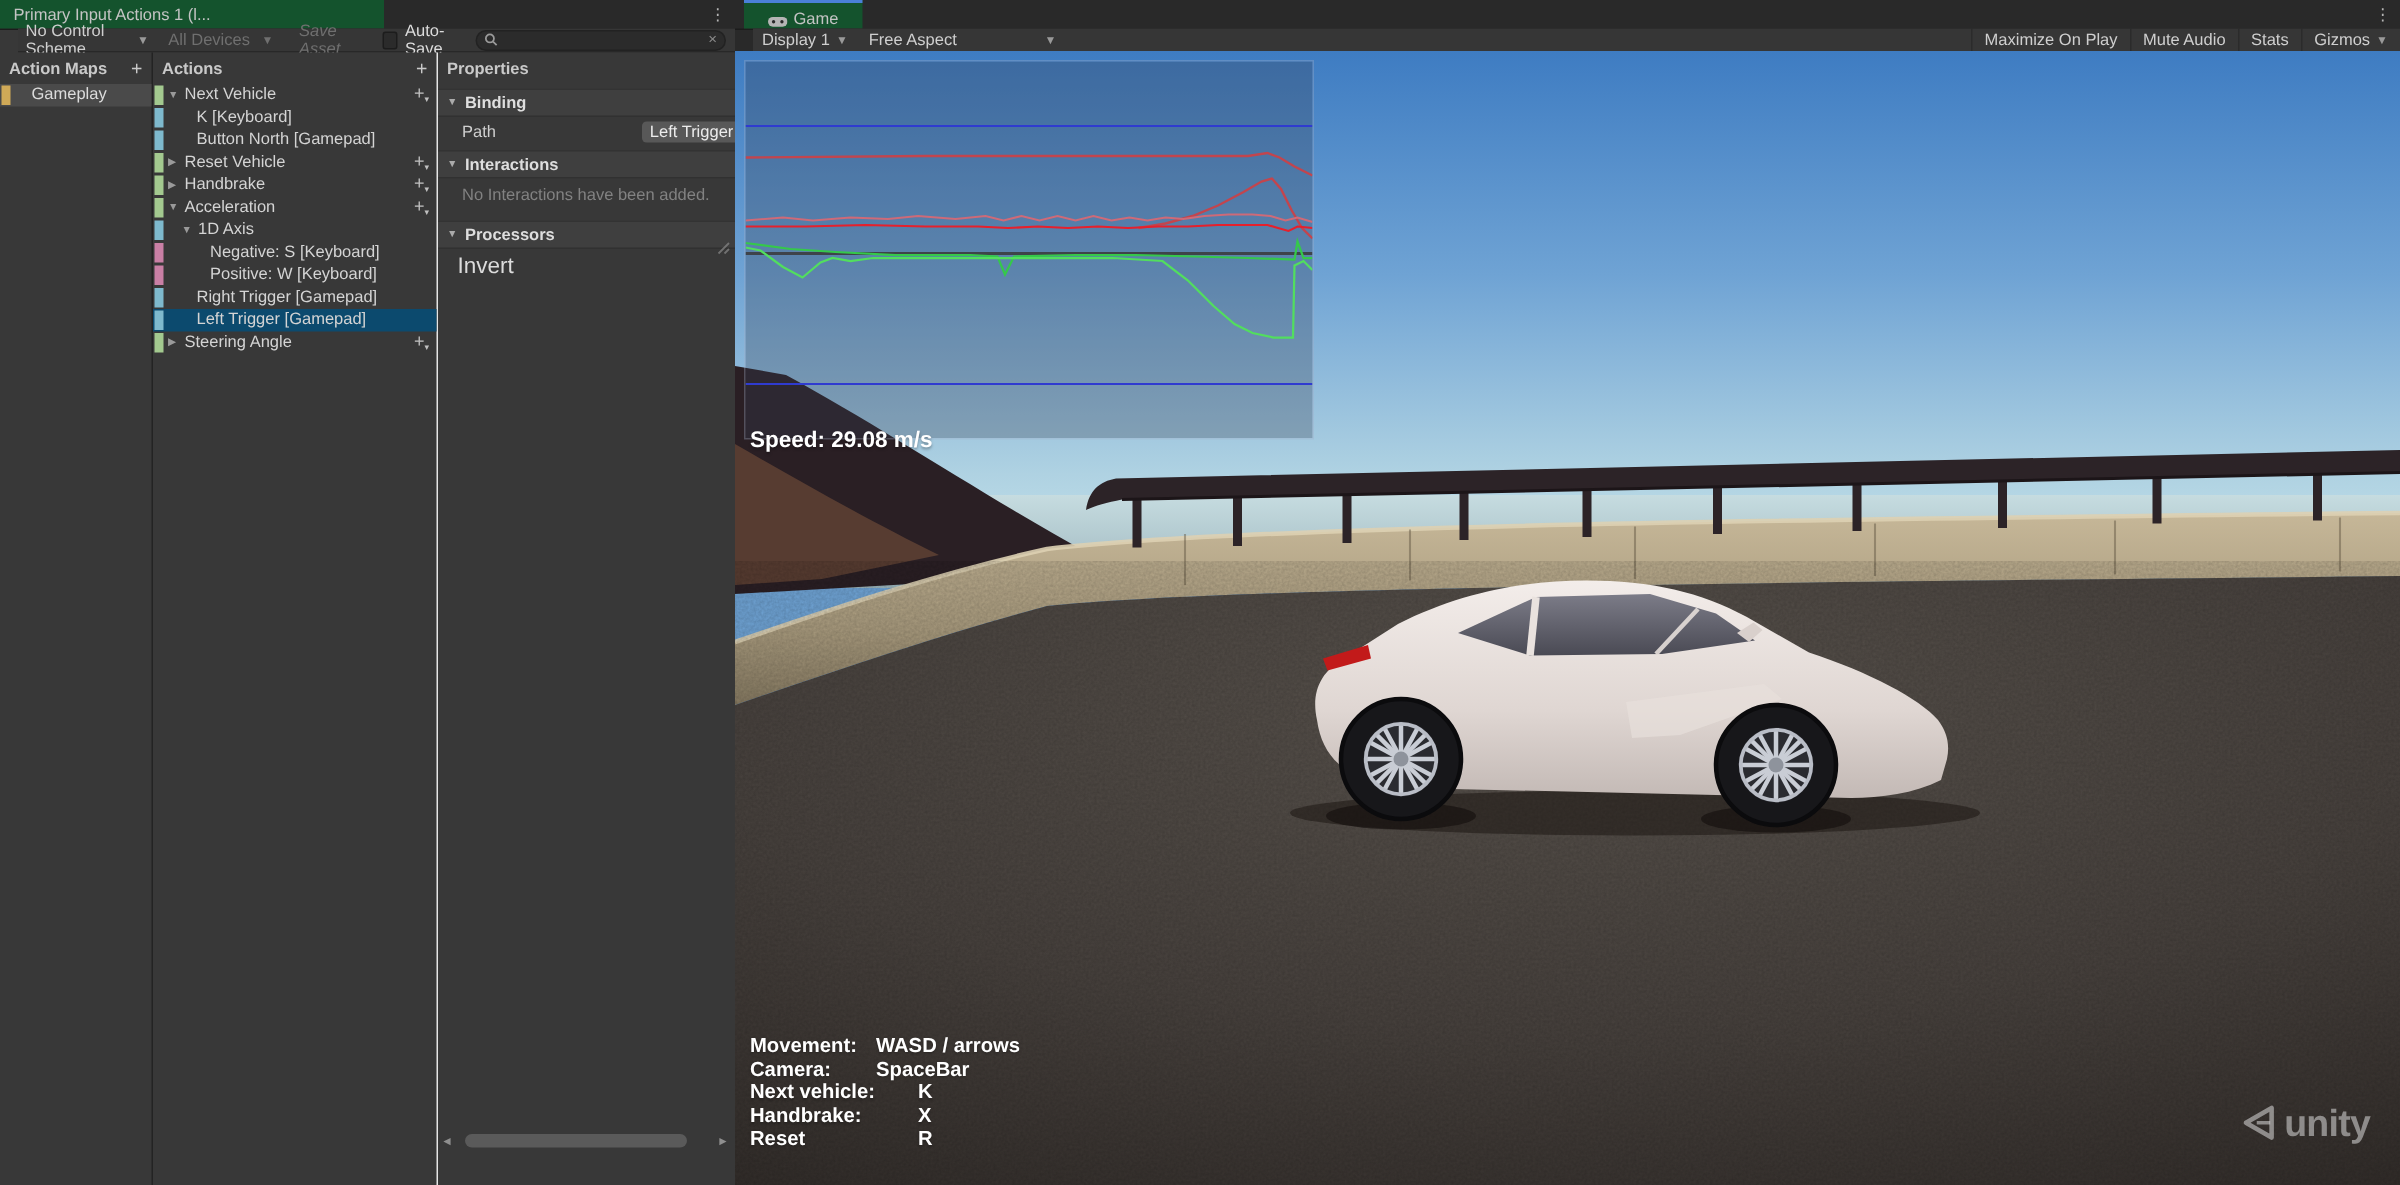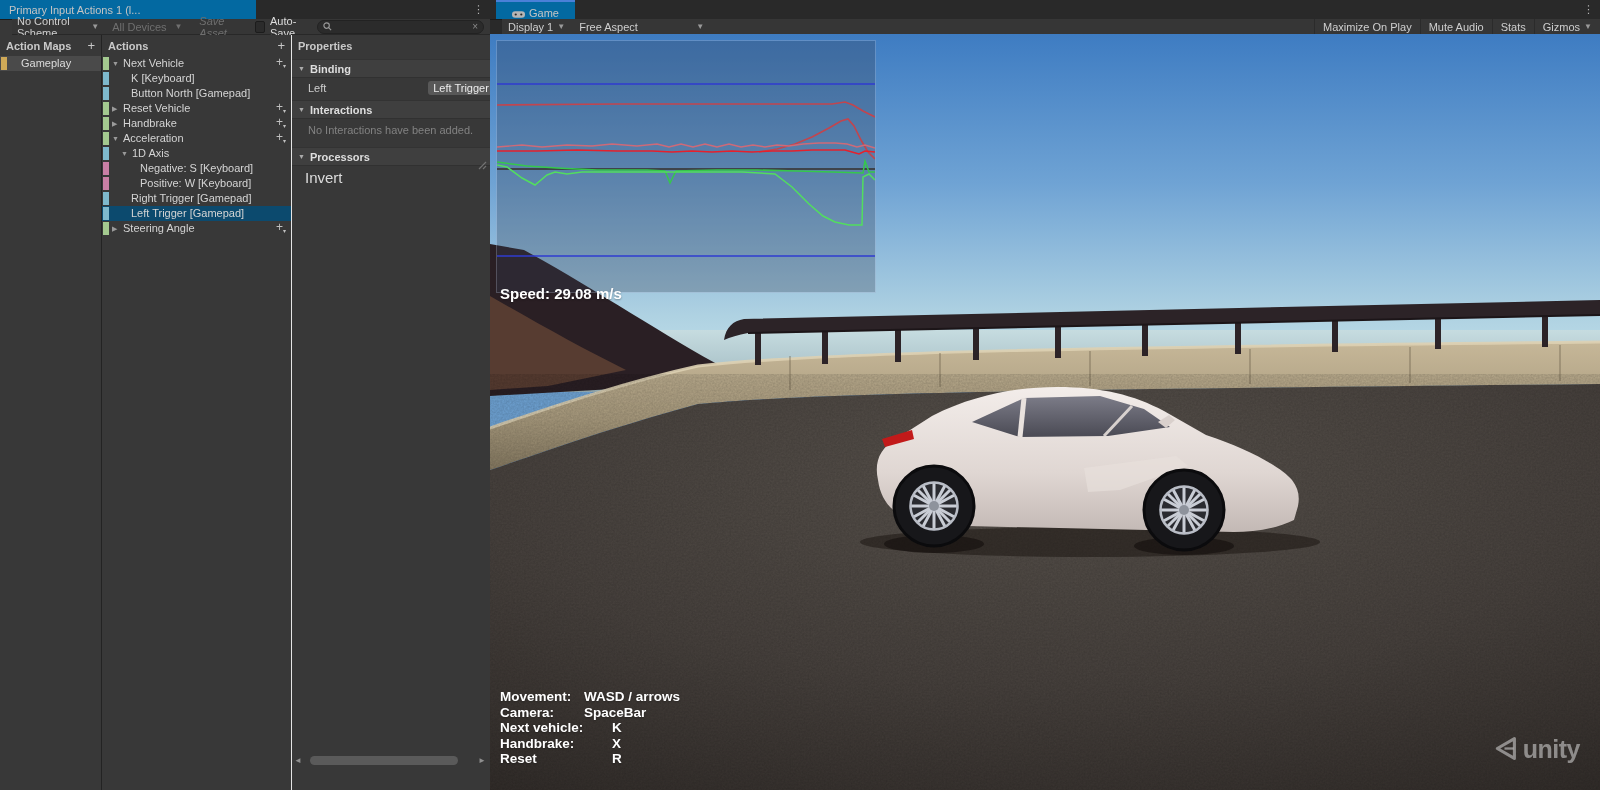--- a/index.html
+++ b/index.html
@@ -2,21 +2,21 @@
 <html><head>
 <meta charset="utf-8">
 <style>
   html,body{margin:0;padding:0;background:#1e1e1e;}
   body{width:1600px;height:790px;overflow:hidden;font-family:"Liberation Sans",sans-serif;}
   #app{position:relative;width:1600px;height:790px;background:#383838;}
   .noselect{user-select:none;}
 
   
   .tabbar{position:absolute;left:0;top:0;right:0;height:19px;background:#292929;border-bottom:1px solid #1c1c1c;display:flex;align-items:stretch;}
-  .tab{display:flex;align-items:center;gap:4px;padding:0 9px;background:#0369a1;color:#c4c4c4;font-size:11px;white-space:nowrap;position:relative;}
+  .tab{display:flex;align-items:center;gap:4px;padding:0 9px;background:#14532d;color:#c4c4c4;font-size:11px;white-space:nowrap;position:relative;}
   .kebab{margin-left:auto;align-self:center;color:#b5b5b5;font-size:11px;padding:0 6px;letter-spacing:0;}
   .toolbar{position:absolute;left:12px;top:19px;right:0;height:15px;background:#363636;border-bottom:1px solid #282828;display:flex;align-items:center;font-size:11px;color:#cfcfcf;}
   .caret{font-size:8px;color:#9a9a9a;margin-left:4px;}
   .disabled{color:#6f6f6f;}
 
   
   .editor{position:absolute;left:0;top:0;width:490px;height:790px;background:#383838;border-right:1px solid #141414;overflow:hidden;}
   .editor .tab{min-width:238px;}
   .tbitem{display:flex;align-items:center;}
   .checkbox{width:10px;height:10px;background:#2b2b2b;border:1px solid #1c1c1c;border-radius:2px;margin-left:14px;}
@@ -213,21 +213,21 @@
     <div class="col col-props">
       <div class="col-header">
         <span>Properties</span>
       </div>
       <div style="height:3px;"></div>
       <div class="sec-head">
         <span class="tri">▼</span>
         <span>Binding</span>
       </div>
       <div class="prop-row">
-        <span>Left</span>
+        <span>Path</span>
         <span class="chip">Left Trigger [</span>
       </div>
       <div style="height:2px;"></div>
       <div class="sec-head">
         <span class="tri">▼</span>
         <span>Interactions</span>
       </div>
       <div class="empty-msg">No Interactions have been added.</div>
       <div style="height:6px;"></div>
       <div class="sec-head">

